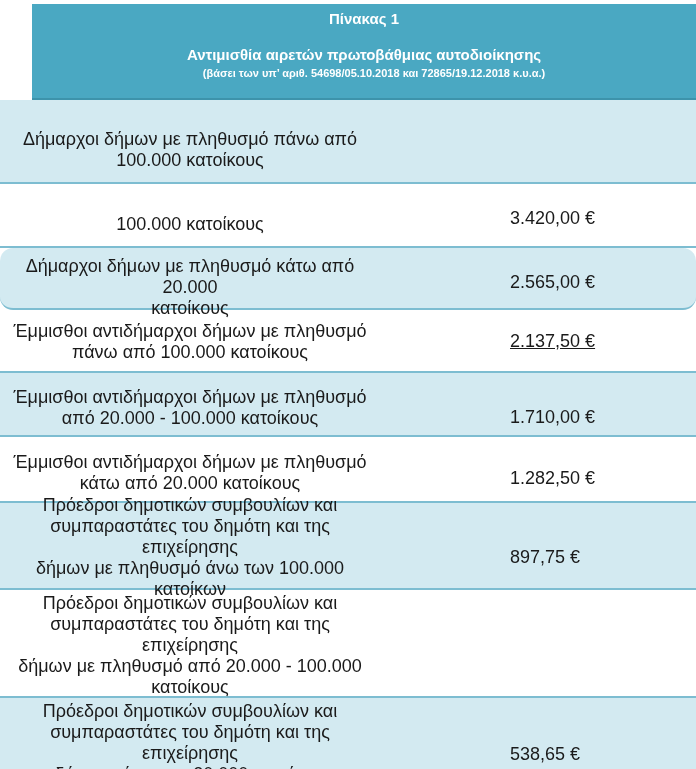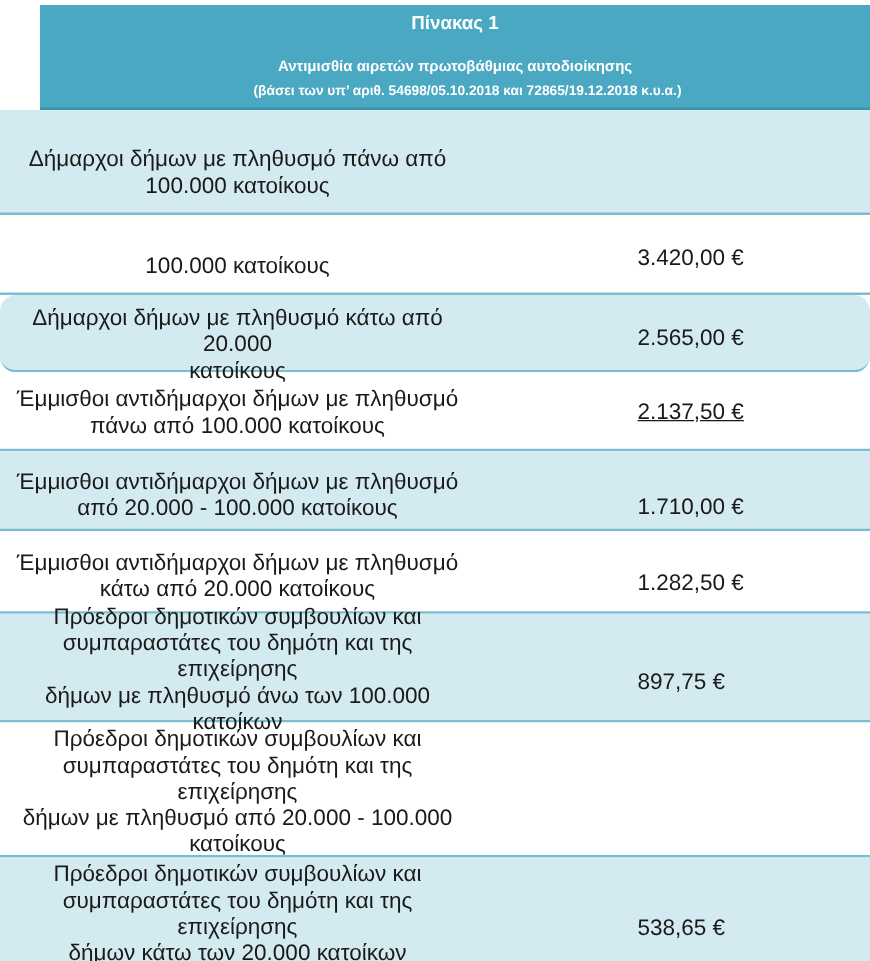--- a/index.html
+++ b/index.html
@@ -1,30 +1,30 @@
 <!DOCTYPE html>
 <html><head>
   <meta charset="utf-8">
   <style>
     html, body { margin: 0; padding: 0; background: #ffffff; }
     body { width: 696px; height: 769px; overflow: hidden; font-family: "Liberation Sans", "DejaVu Sans", sans-serif; color: #1a1a1a; }
     .top-strip { height: 4px; background: #ffffff; }
     .header {
       background: #4aa8c2;
       color: #ffffff;
-      height: 84px;
+      height: 96px;
       text-align: center;
       font-weight: bold;
       border-bottom: 2px solid #3d93ab;
       box-sizing: border-box;
       position: relative;
       margin-left: 32px;
     }
     .header .t1 { position: absolute; top: 6px; left: 0; right: 0; font-size: 15px; }
-    .header .t2 { position: absolute; top: 42px; left: 0; right: 0; font-size: 12px; }
+    .header .t2 { position: absolute; top: 42px; left: 0; right: 0; font-size: 15px; }
     .header .t3 { position: absolute; top: 63px; left: 20px; right: 0; font-size: 11px; }
     .row {
       display: flex;
       align-items: center;
       border-bottom: 2px solid #7dbdd1;
       box-sizing: border-box;
       font-size: 18px;
       line-height: 21px;
     }
     .row.shade { background: #d3eaf1; }

